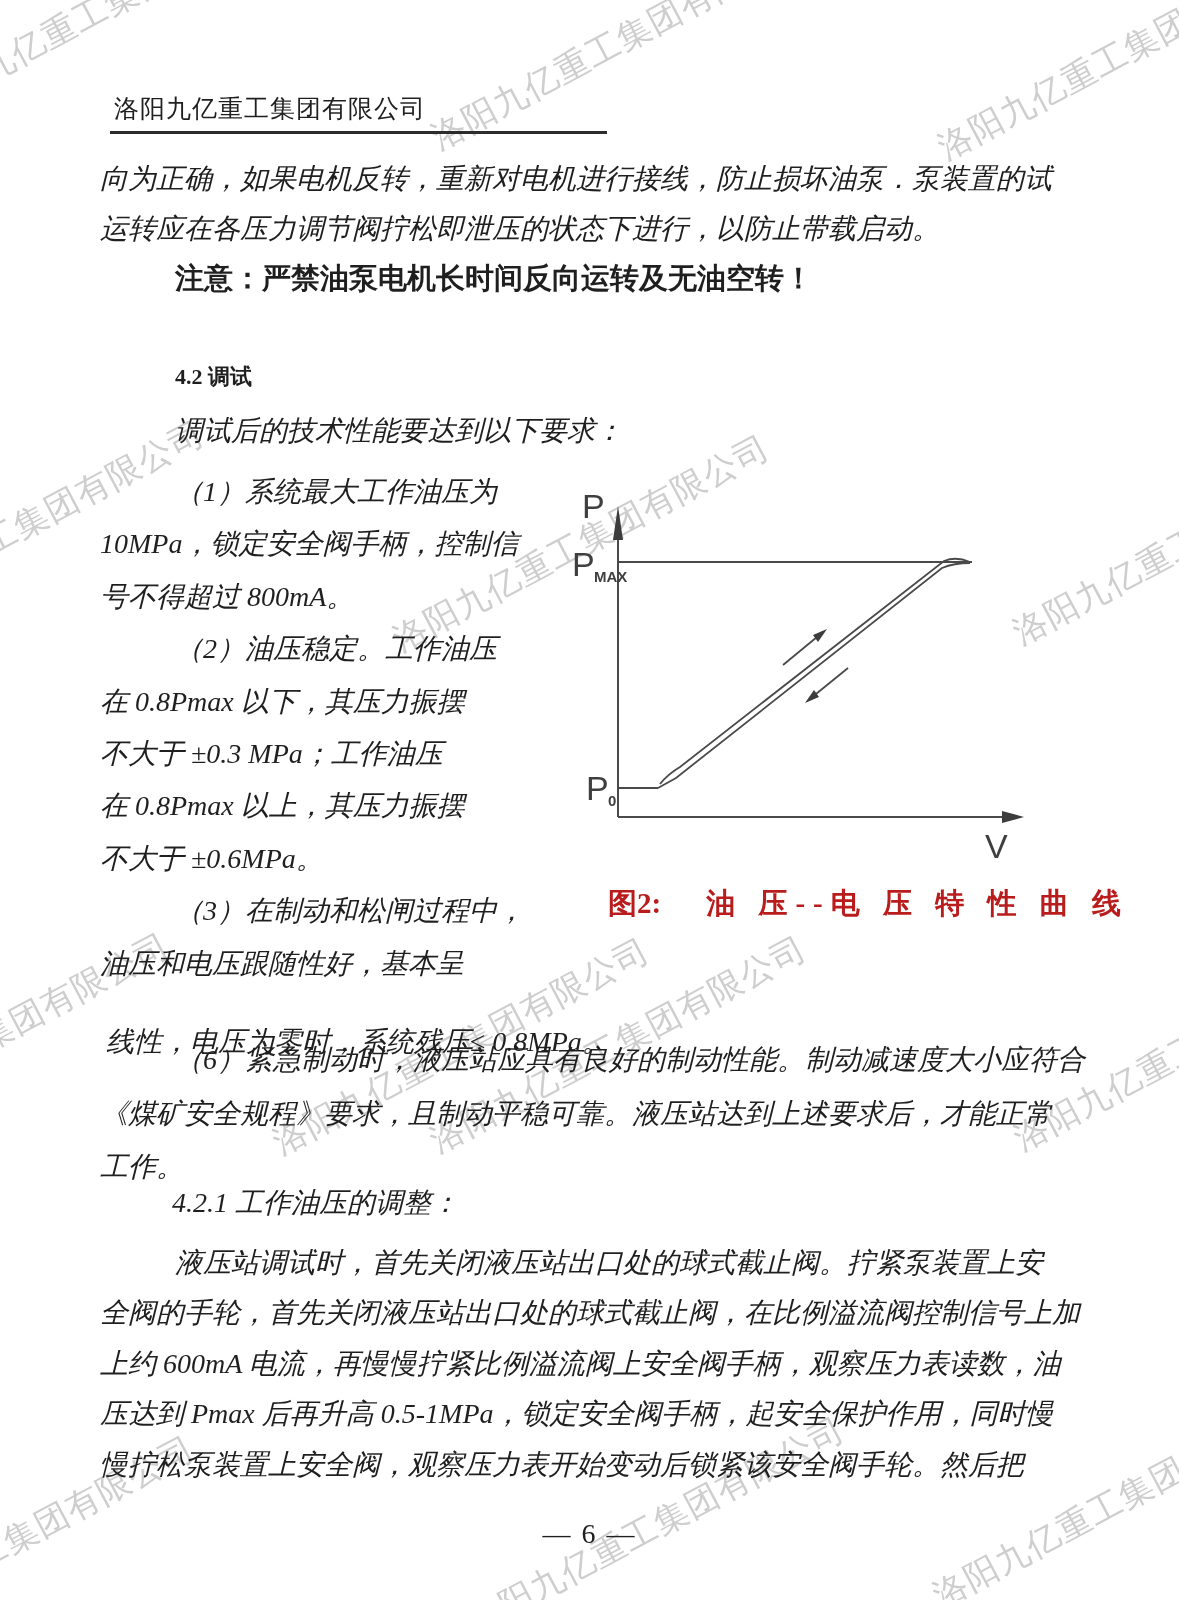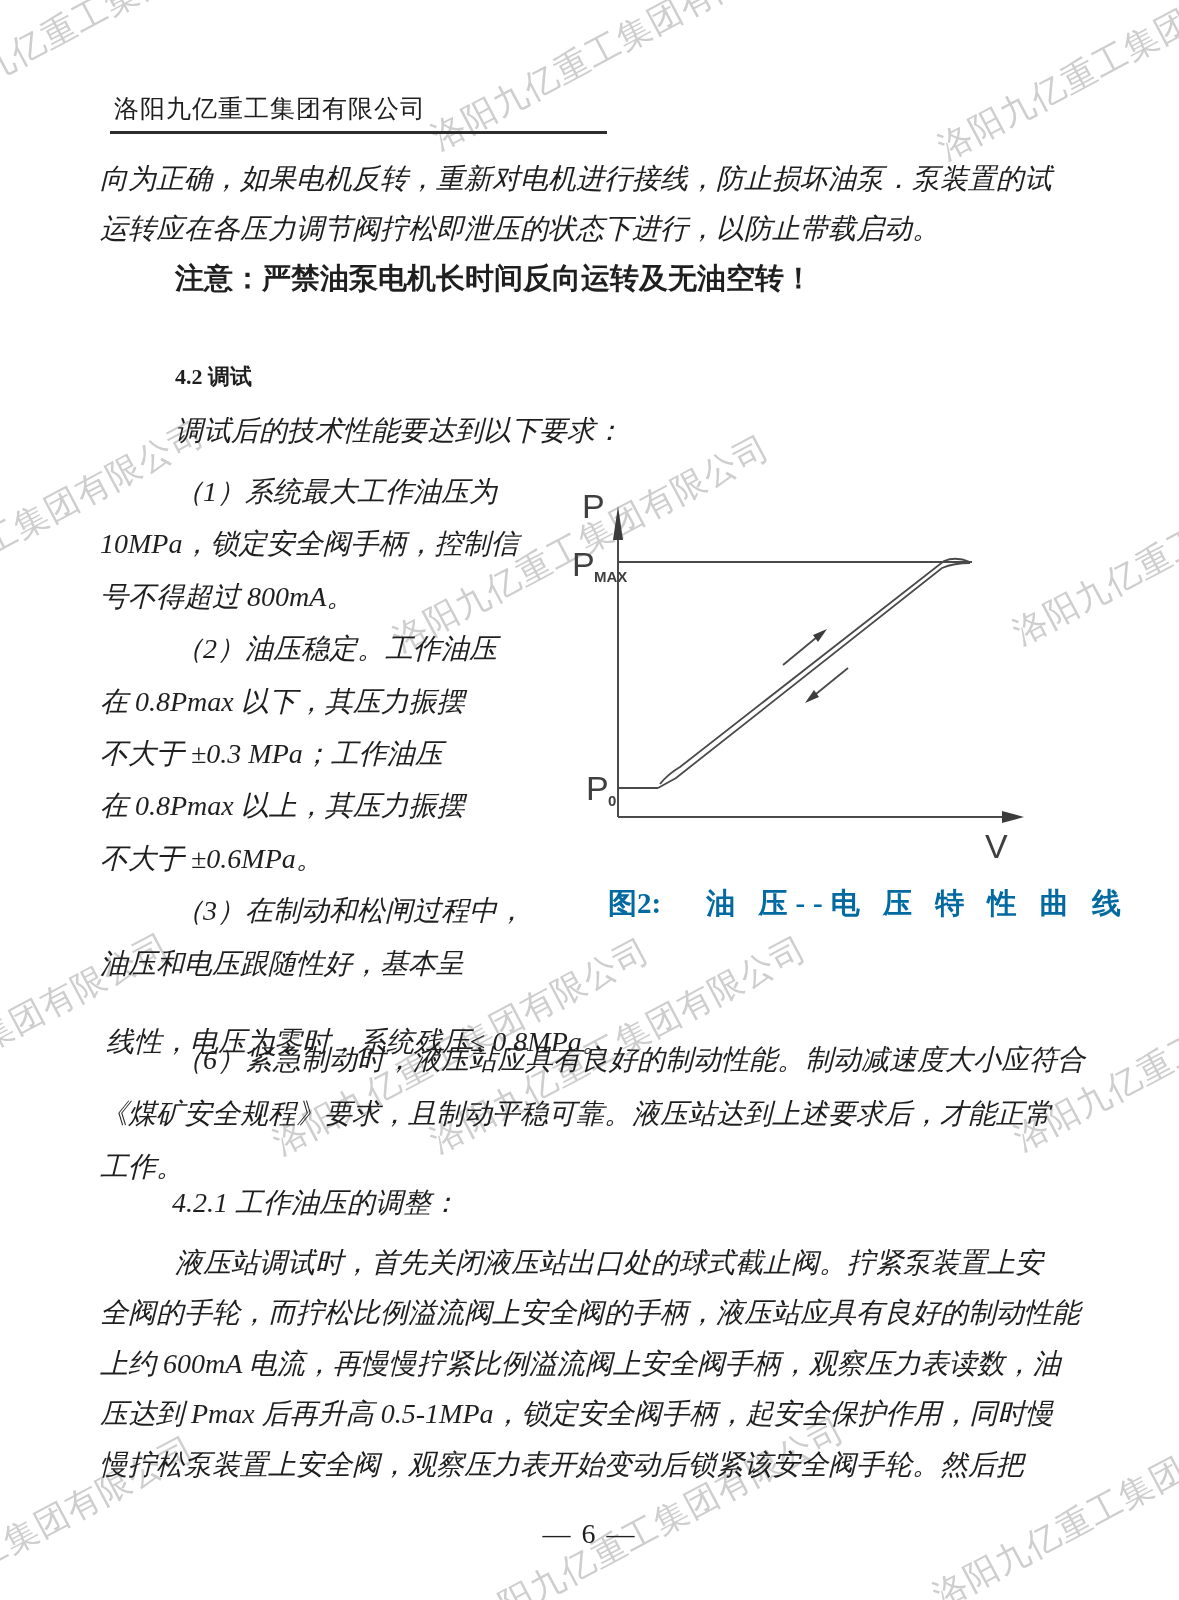--- a/index.html
+++ b/index.html
@@ -25,21 +25,21 @@
   #notice     { left:175px; top:261px; font-weight:bold; font-size:29px; line-height:34px; }
   #h42        { left:175px; top:359px; font-weight:bold; font-size:22px; line-height:36px; }
   #intro42    { left:175px; top:414px; line-height:34px; }
   #leftcol    { left:100px; top:466px; width:415px; line-height:52.4px; }
   #line-after { left:106px; top:981px; line-height:34px;margin-top:44px; }
   #para4      { left:100px; top:1033px; width:980px; line-height:53.5px; }
   #h421       { left:172px; top:1186px; line-height:34px; }
   #para5      { left:100px; top:1238px; width:985px; line-height:50.4px; }
   #footerline { left:0; top:1518px; width:1179px; text-align:center; font-size:28px; letter-spacing:2px; }
   #figwrap    { left:540px; top:468px; width:510px; height:400px; }
-  #caption    { left:608px; top:884px; font-size:29px; font-weight:bold; color:#0369a1; }
+  #caption    { left:608px; top:884px; font-size:29px; font-weight:bold; color:#b91c1c; }
   #caption .cap2 { margin-left:45px; letter-spacing:8px; }
   svg .stroke { stroke:#4a4a4a; stroke-width:2; fill:none; }
   svg .thin   { stroke:#4a4a4a; stroke-width:1.8; fill:none; }
   svg .solid  { fill:#3c3c3c; stroke:none; }
   svg text { fill:#3f3f3f; font-family:"Liberation Sans", sans-serif; }
 </style>
 </head>
 <body>
 
 <div class="page">
@@ -123,21 +123,21 @@
   <div class="abs t" id="para4">
     <div class="tl indent">（6）紧急制动时，液压站应具有良好的制动性能。制动减速度大小应符合</div>
     <div class="tl">《煤矿安全规程》要求，且制动平稳可靠。液压站达到上述要求后，才能正常</div>
     <div class="tl">工作。</div>
   </div>
 
   <div class="abs t" id="h421">4.2.1 工作油压的调整：</div>
 
   <div class="abs t" id="para5">
     <div class="tl indent">液压站调试时，首先关闭液压站出口处的球式截止阀。拧紧泵装置上安</div>
-    <div class="tl">全阀的手轮，而拧松比例溢流阀上安全阀的手柄，液压站应具有良好的制动性能</div>
+    <div class="tl">全阀的手轮，首先关闭液压站出口处的球式截止阀，在比例溢流阀控制信号上加</div>
     <div class="tl">上约 600mA 电流，再慢慢拧紧比例溢流阀上安全阀手柄，观察压力表读数，油</div>
     <div class="tl">压达到 Pmax 后再升高 0.5-1MPa，锁定安全阀手柄，起安全保护作用，同时慢</div>
     <div class="tl">慢拧松泵装置上安全阀，观察压力表开始变动后锁紧该安全阀手轮。然后把</div>
   </div>
 
   <div class="abs" id="footerline">— 6 —</div>
 
 </div>
 
 </body></html>

